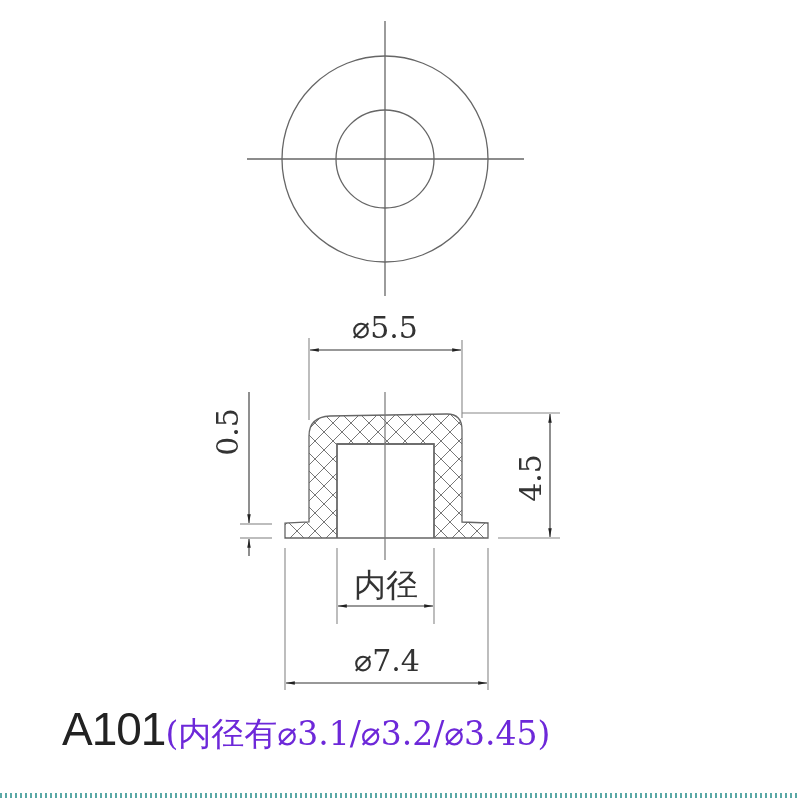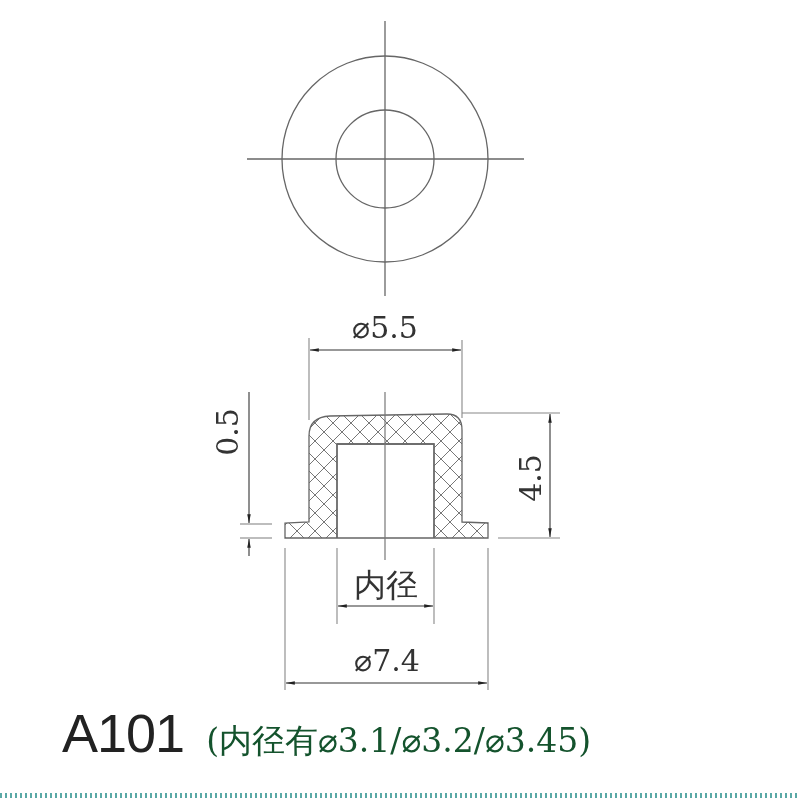--- a/index.html
+++ b/index.html
@@ -1,20 +1,20 @@
 <!DOCTYPE html>
 <html><head>
 <meta charset="utf-8">
 <style>
   html, body { margin:0; padding:0; background:#ffffff; }
   body { width:800px; height:800px; position:relative; overflow:hidden; font-family:"DejaVu Serif", serif; }
   svg.drawing { position:absolute; left:0; top:0; }
   .caption { position:absolute; left:62px; top:702px; height:60px; display:flex; align-items:baseline; white-space:nowrap; color:#222; }
-  .caption .model { font-family:"Liberation Sans", sans-serif; font-size:54px; letter-spacing:-1px; }
-  .caption .spec { font-family:"DejaVu Serif", serif; font-size:33px; color:#14532d; margin-left:22px; }
+  .caption .model { font-family:"Liberation Sans", sans-serif; font-size:46px; letter-spacing:-1px; }
+  .caption .spec { font-family:"DejaVu Serif", serif; font-size:33px; color:#6d28d9; margin-left:0; }
   .dim-text { font-family:"DejaVu Serif", serif; fill:#333; }
   .footer-dots { position:absolute; left:0; top:793px; width:800px; height:5px;
     background-image: repeating-linear-gradient(90deg, #5aa9a6 0 2px, transparent 2px 5px); }
 </style>
 </head>
 <body>
 
 <svg class="drawing" width="800" height="800" viewBox="0 0 800 800">
   <defs>
     <pattern id="hatch" patternUnits="userSpaceOnUse" width="18" height="18">

